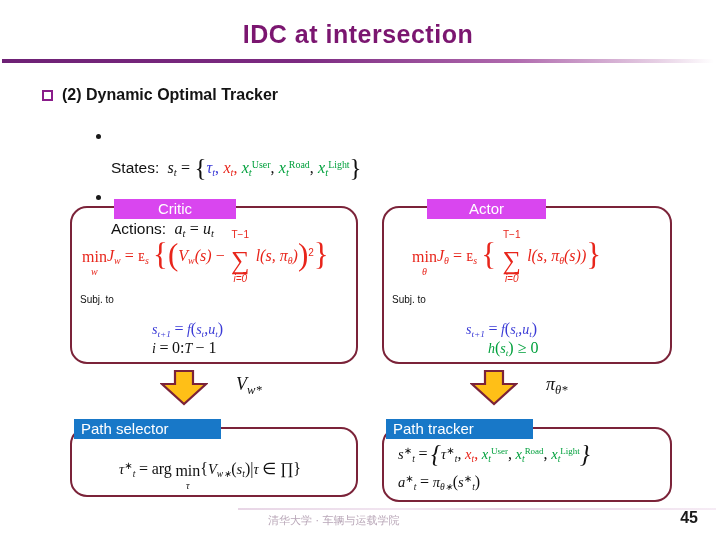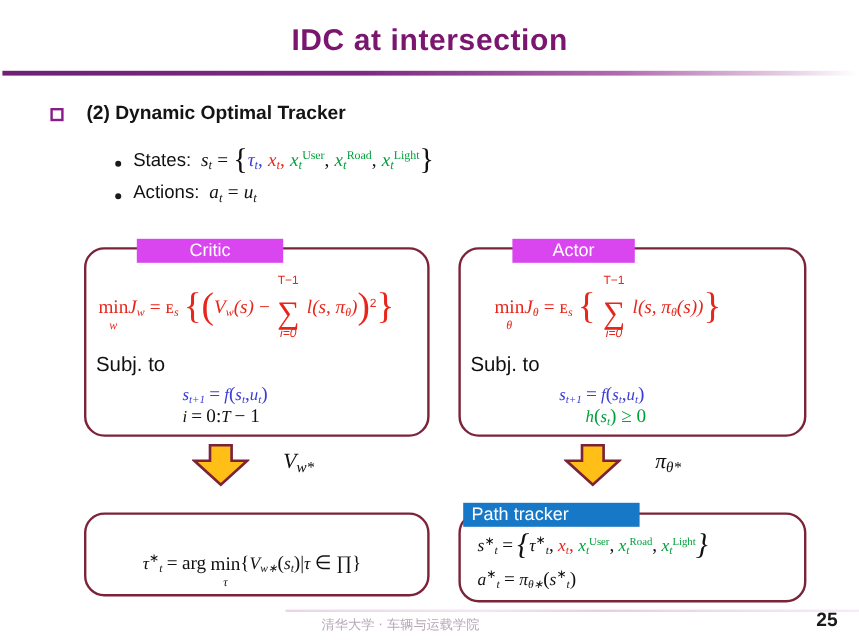--- a/index.html
+++ b/index.html
@@ -22,33 +22,33 @@
     color:#7B1670;
   }
   .title-rule{
     position:absolute;left:2px;top:59px;width:712px;height:4px;
     background:linear-gradient(to right,#6E2175 0%,#7C2A81 42%,#b06aae 72%,#e6cfe4 92%,#ffffff 100%);
   }
 
   
   .heading{
     position:absolute;left:42px;top:86px;
-    display:flex;align-items:center;gap:19px;
+    display:flex;align-items:center;gap:9px;
     font-size:16px;font-weight:bold;color:#141414;
   }
   .sq-bullet{
     width:11px;height:11px;border:2.5px solid #8A1C8A;box-sizing:border-box;
     display:inline-block;
   }
 
   
   .blist{position:absolute;left:96px;top:125px;}
   .brow{display:flex;align-items:flex-start;gap:10px;margin-bottom:8px;}
   .dot{width:5px;height:5px;border-radius:50%;background:#1a1a1a;margin-top:9px;flex:none;}
-  .btext{font-size:15.5px;color:#111;white-space:nowrap;}
+  .btext{font-size:15.5px;color:#111;white-space:nowrap;margin-top:34px;}
 
   
   .mi{font-family:"Liberation Serif", serif;font-style:italic;font-size:16px;}
   .mu{font-family:"Liberation Serif", serif;font-style:normal;font-size:16px;}
   .sub{font-size:.66em;vertical-align:-.28em;font-style:italic;}
   .sup{font-size:.62em;vertical-align:.52em;font-style:normal;}
   .red{color:#E8251B;}
   .grn{color:#00A03C;}
   .blu{color:#3B3BD6;}
   .blk{color:#111;}
@@ -66,21 +66,21 @@
   .banner{
     position:absolute;
     height:20px;line-height:20px;
     color:#ffffff;font-size:15px;
     text-align:center;
     white-space:nowrap;
     z-index:3;
   }
   .banner.purple{background:#d946ef;}
   .banner.blue{background:#1878C8;text-align:left;padding-left:7px;}
-  .subjto{position:absolute;font-size:17px;color:#111;}
+  .subjto{position:absolute;font-size:10px;color:#111;}
 
   
   .arrow{position:absolute;}
   .arrow-label{position:absolute;font-family:"Liberation Serif",serif;font-style:italic;font-size:18px;color:#111;}
 
   
   .foot-rule{
     position:absolute;left:238px;top:508px;width:478px;height:2px;
     background:linear-gradient(to right,#e8d6e6 0%,#f2e6f1 35%,#e5cfe3 55%,#f6ecf5 100%);
   }
@@ -159,21 +159,21 @@
   <div class="subjto" style="left:80px;top:294px;">Subj. to</div>
 
   <div class="formula mi blu" style="left:152px;top:320px;font-size:14px;">
     <span>s</span><span class="sub">t+1</span> <span class="mu">=</span> <span>f</span><span class="mu">(</span><span>s</span><span class="sub">t</span><span class="mu">,</span><span>u</span><span class="sub">t</span><span class="mu">)</span>
   </div>
   <div class="formula mi blk" style="left:152px;top:339px;font-size:14px;">
     <span>i</span> <span class="mu">=</span> <span class="mu">0:</span><span>T</span> <span class="mu">− 1</span>
   </div>
 
   <div class="rbox" style="left:382px;top:206px;width:290px;height:158px;"></div>
-  <div class="banner purple" style="left:427px;top:199px;width:102px;">Actor</div>
+  <div class="banner purple" style="left:427px;top:199px;width:119px;">Actor</div>
 
   <div class="formula" style="left:412px;top:242px;color:#E8251B;font-size:15px;">
     <span class="minwrap mi"><span class="mu">min</span><span class="dn">θ</span></span><span class="mi">J</span><span class="mi sub">θ</span>
     <span class="mu">=</span>
     <span class="mu" style="font-family:'Liberation Serif',serif;">ᴇ</span><span class="mi sub">s</span>
     <span class="brace-b">{</span>
     <span class="sumwrap"><span class="up">T−1</span><span class="big-op">∑</span><span class="dn">i=0</span></span>
     <span class="mi">l(s, π</span><span class="mi sub">θ</span><span class="mi">(s))</span><span class="brace-b">}</span>
   </div>
 
@@ -198,20 +198,21 @@
   <div class="arrow" style="left:470px;top:370px;">
     <svg width="48" height="36" viewBox="0 0 48 36">
       <polygon points="15,1 33,1 33,14 46,14 24,34 2,14 15,14" fill="#FFBF17" stroke="#7B2339" stroke-width="2.2" stroke-linejoin="miter"></polygon>
     </svg>
   </div>
   <div class="arrow-label" style="left:546px;top:374px;">
     <span>π</span><span class="sub" style="font-size:.7em;">θ*</span>
   </div>
 
   <div class="rbox" style="left:70px;top:427px;width:288px;height:70px;"></div>
+  <div class="banner blue" style="left:74px;top:419px;width:140px;">Path selector</div>
 
   <div class="formula mi blk" style="left:119px;top:459px;font-size:14.5px;">
     <span>τ</span><span class="sup" style="font-size:.7em;">∗</span><span class="sub">t</span>
     <span class="mu">=</span> <span class="mu">arg</span>
     <span class="minwrap"><span class="mu">min</span><span class="dn">τ</span></span><span class="mu">{</span><span>V</span><span class="sub">w∗</span><span class="mu">(</span><span>s</span><span class="sub">t</span><span class="mu">)|</span><span>τ</span> <span class="mu">∈ ∏}</span>
   </div>
 
   <div class="rbox" style="left:382px;top:427px;width:290px;height:75px;"></div>
   <div class="banner blue" style="left:386px;top:419px;width:140px;">Path tracker</div>
 
@@ -225,15 +226,15 @@
     <span class="grn"><span>x</span><span class="sub">t</span><span class="sup">Light</span></span><span class="brace blk">}</span>
   </div>
 
   <div class="formula mi blk" style="left:398px;top:473px;font-size:14.5px;">
     <span>a</span><span class="sup" style="font-size:.7em;">∗</span><span class="sub">t</span>
     <span class="mu">=</span> <span>π</span><span class="sub">θ∗</span><span class="mu">(</span><span>s</span><span class="sup" style="font-size:.7em;">∗</span><span class="sub">t</span><span class="mu">)</span>
   </div>
 
   <div class="foot-rule"></div>
   <div class="foot-text">清华大学 · 车辆与运载学院</div>
-  <div class="page-no">25</div>
+  <div class="page-no">45</div>
 
 </div>
 
 </body></html>

